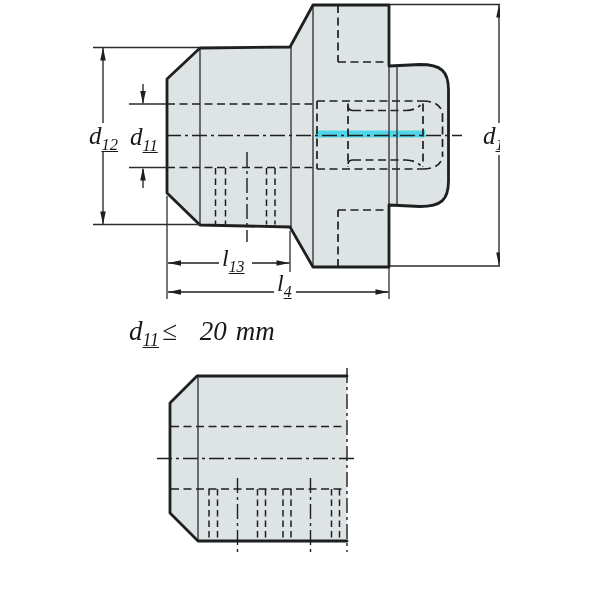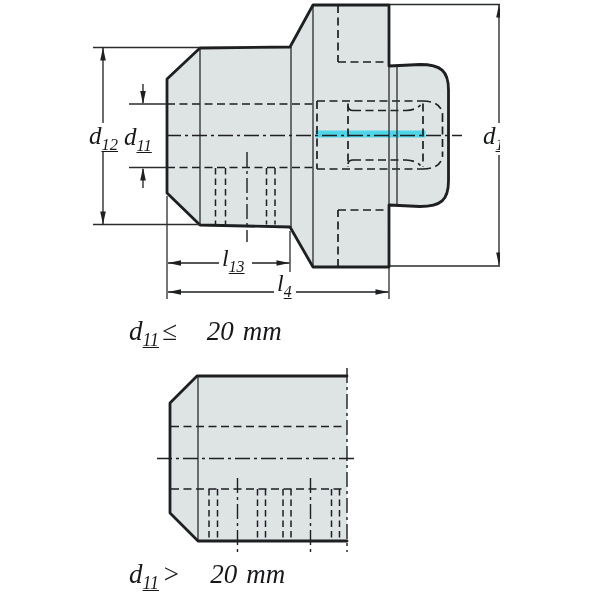--- a/index.html
+++ b/index.html
@@ -16,21 +16,21 @@
   .center{fill:none;stroke:#1d1f20;stroke-width:1.4;stroke-dasharray:15 4 3 4;}
   .arrow{fill:#1d1f20;stroke:none;}
 
   
   .dimlabel{position:absolute;font-style:italic;font-size:25px;color:#16181a;
             white-space:nowrap;line-height:1;}
   .dimlabel sub,.caption sub{font-size:0.66em;text-decoration:underline;line-height:1;}
   .caption{position:absolute;font-style:italic;font-size:27px;color:#16181a;
            white-space:nowrap;line-height:1;}
   .caption .op{margin-left:3px;}
-  .caption .val{margin-left:30px;}
+  .caption .val{margin-left:23px;}
   .caption .unit{margin-left:9px;}
 </style>
 </head>
 <body>
 
 <div id="stage">
 
   <svg id="drawing" width="600" height="600" viewBox="0 0 600 600">
 
     <g>
@@ -162,25 +162,24 @@
 
       <path class="outline" d="M 347,376 H 197 L 170,403 V 513 L 198,541 H 347"></path>
 
       <path class="center" d="M 157,458.5 H 356"></path>
       <path class="center" d="M 347,368 V 552"></path>
     </g>
   </svg>
 
   <div class="dimlabel" style="left:89px;top:123px"><span>d</span><sub>12</sub></div>
 
-  <div class="dimlabel" style="left:124px;top:124px"><span>d</span><sub>11</sub></div>
+  <div class="dimlabel" style="left:130px;top:124px"><span>d</span><sub>11</sub></div>
 
   <div class="dimlabel" style="left:483px;top:123px"><span>d</span><sub>1</sub></div>
 
   <div class="dimlabel" style="left:222px;top:246px;font-size:24px"><span>l</span><sub>13</sub></div>
 
   <div class="dimlabel" style="left:277px;top:271px;font-size:24px"><span>l</span><sub>4</sub></div>
 
   <div class="caption" style="left:129px;top:318px"><span>d</span><sub>11</sub><span class="op">≤</span><span class="val">20</span><span class="unit">mm</span></div>
 
-  <div class="caption" style="left:129px;top:561px"><span>d</span><sub>11</sub><span class="op">&gt;</span><span class="val">20</span><span class="unit">mm</span></div>
 
 </div>
 
 </body></html>

